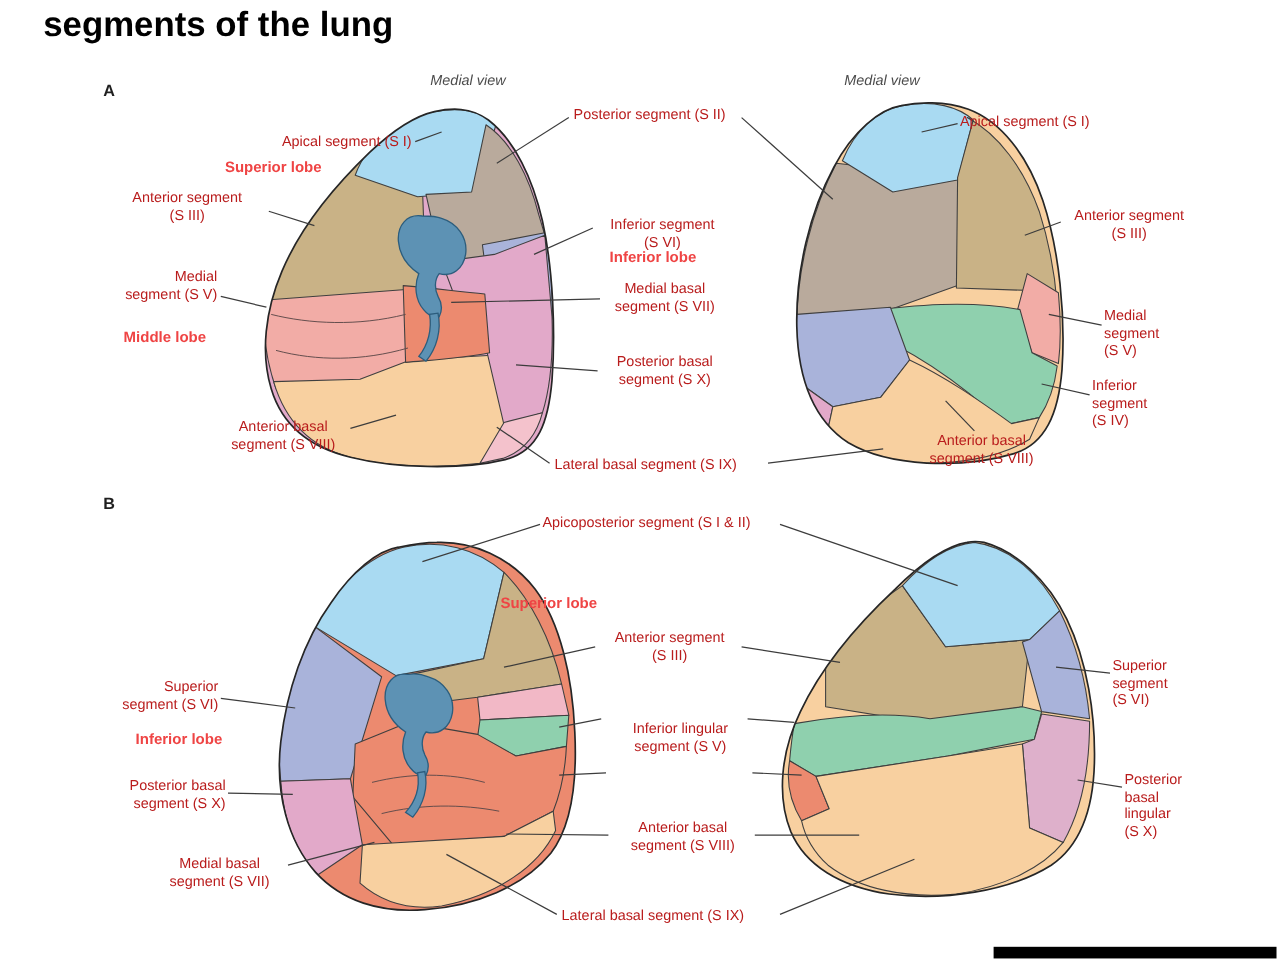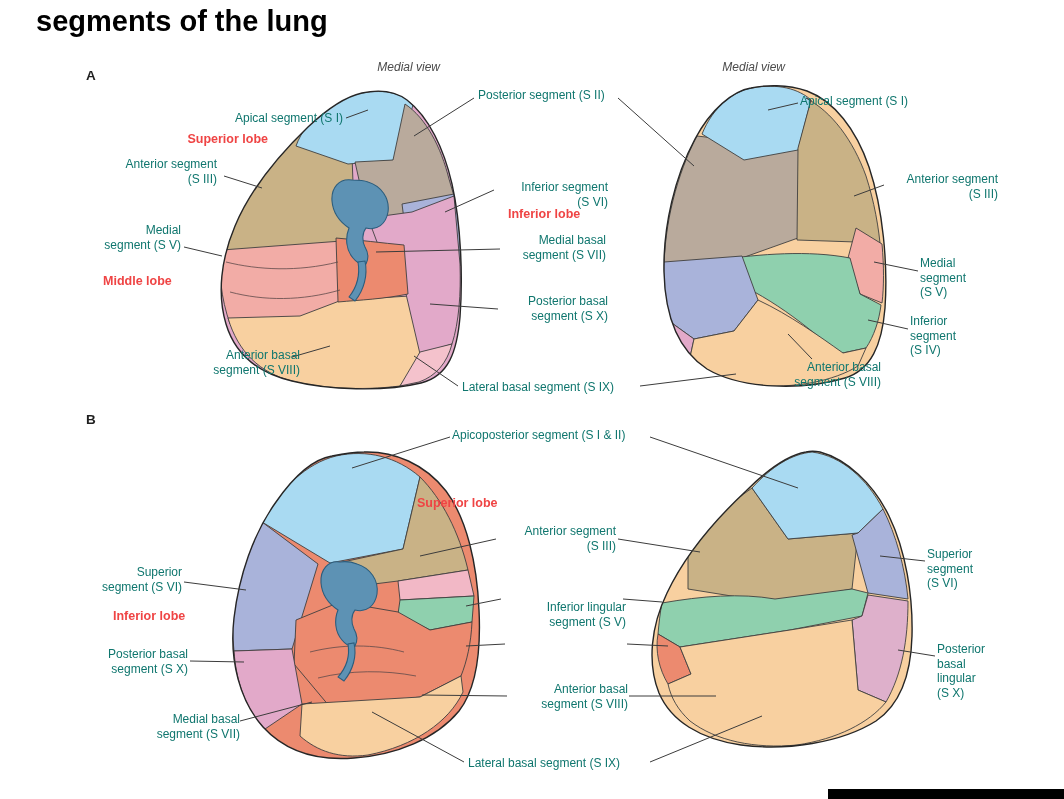--- a/index.html
+++ b/index.html
@@ -7,25 +7,25 @@
   .stage { position:relative; width:1064px; height:799px; background:#fff; overflow:hidden; }
   .title { position:absolute; top:5px; left:0; width:1010px; text-align:left;
            font-size:29px; font-weight:700; color:#000;margin-left:36px; }
   svg.diagram { position:absolute; top:0; left:0; }
   .seg { stroke:#3f3f3f; stroke-width:0.9; stroke-linejoin:round; }
   .base { stroke:none; }
   .outline { fill:none; stroke:#262626; stroke-width:1.4; stroke-linejoin:round; }
   .leader line { stroke:#3c3c3c; stroke-width:1; }
   .fiss { fill:none; stroke:#5e4a4a; stroke-width:0.8; }
   .hilum { stroke:#2c5d7d; stroke-width:1.1; }
-  .lbl { position:absolute; font-size:12px; line-height:1.22; color:#0f766e; white-space:pre-line; }
+  .lbl { position:absolute; font-size:12px; line-height:1.22; color:#b91c1c; white-space:pre-line; }
   .bold { font-weight:700; color:#ef4444; font-size:12.5px; }
   .italic { font-style:italic; color:#4c4c4c; }
   .right { text-align:right; }
-  .center { text-align:right; }
+  .center { text-align:center; }
   .panel-letter { position:absolute; font-weight:700; font-size:13.5px; color:#1f1f1f; }
   .bottombar { position:absolute; left:828px; top:789px; width:236px; height:10px; background:#000; }
 </style>
 </head>
 <body>
 
 <div class="stage">
 
   <div class="title">segments of the lung</div>
 

